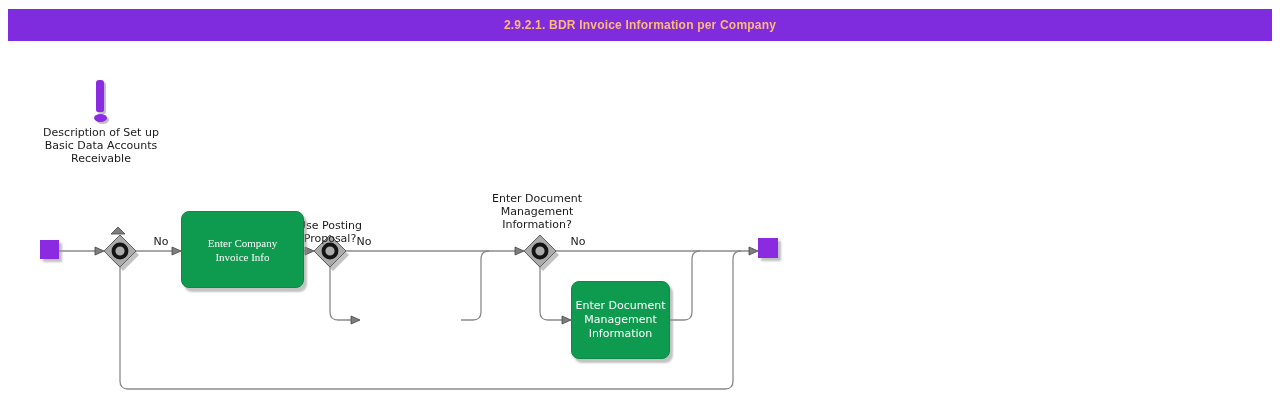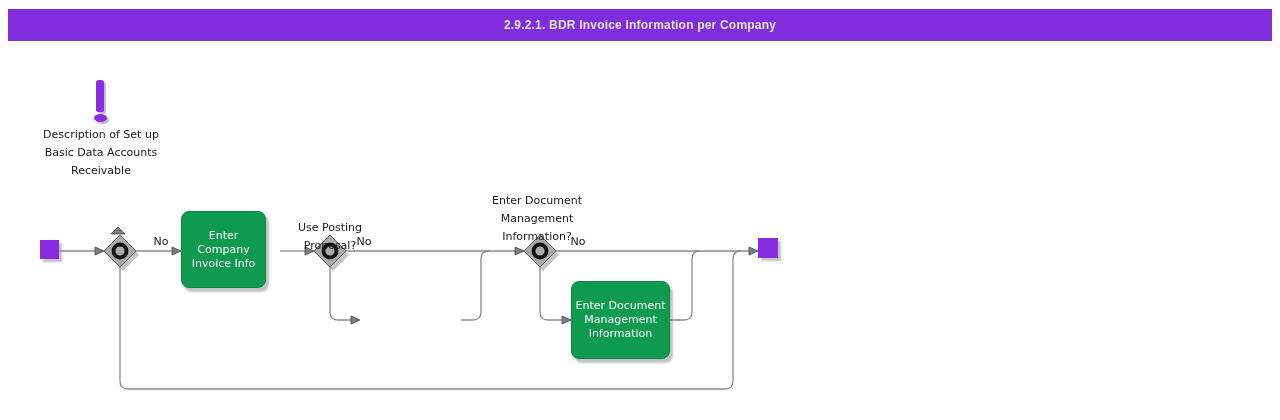--- a/index.html
+++ b/index.html
@@ -7,26 +7,26 @@
     position:relative;width:1280px;height:420px;background:#ffffff;
     font-family:"DejaVu Sans",sans-serif;font-size:11px;color:var(--text,#1a1a1a);
     overflow:hidden;
   }
   .titlebar{
     position:absolute;left:8px;top:9px;width:1264px;height:32px;
     background:var(--header-bg,#7f2cde);
     display:flex;align-items:center;justify-content:center;
   }
   .titlebar .title{
-    color:#e5e5e5;font-family:"Liberation Sans",sans-serif;
+    color:#fdba74;font-family:"Liberation Sans",sans-serif;
     font-weight:bold;font-size:12px;letter-spacing:.2px;
   }
   .label{
     position:absolute;transform:translateX(-50%);
-    text-align:center;white-space:pre-line;line-height:18px;
+    text-align:center;white-space:pre-line;line-height:13px;
   }
   .nolabel{
     position:absolute;transform:translateX(-50%);line-height:11px;margin-left:12px;
   }
   .task{
     position:absolute;background:var(--task-green,#0f9b4f);
     border:1px solid var(--task-green-border,#0c8a45);
     border-radius:8px;box-shadow:3px 4px 2px rgba(145,145,145,.55);
     display:flex;align-items:center;justify-content:center;
     text-align:center;color:#ffffff;white-space:pre-line;line-height:14px;
@@ -117,21 +117,21 @@
   <div class="label" style="left:330px;top:219px;">Use Posting
 Proposal?</div>
   <div class="label" style="left:537px;top:192px;">Enter Document
 Management
 Information?</div>
 
   <div class="nolabel" style="left:149px;top:236px;">No</div>
   <div class="nolabel" style="left:352px;top:236px;">No</div>
   <div class="nolabel" style="left:566px;top:236px;">No</div>
 
-  <div class="task" style="left:181px;top:211px;width:85px;height:77px;">
+  <div class="task" style="left:181px;top:211px;width:123px;height:77px;font-family:Liberation Serif, serif;">
     <span>Enter Company
 Invoice Info</span>
   </div>
   <div class="task" style="left:571px;top:281px;width:99px;height:78px;">
     <span>Enter Document
 Management
 Information</span>
   </div>
 
 </div>

